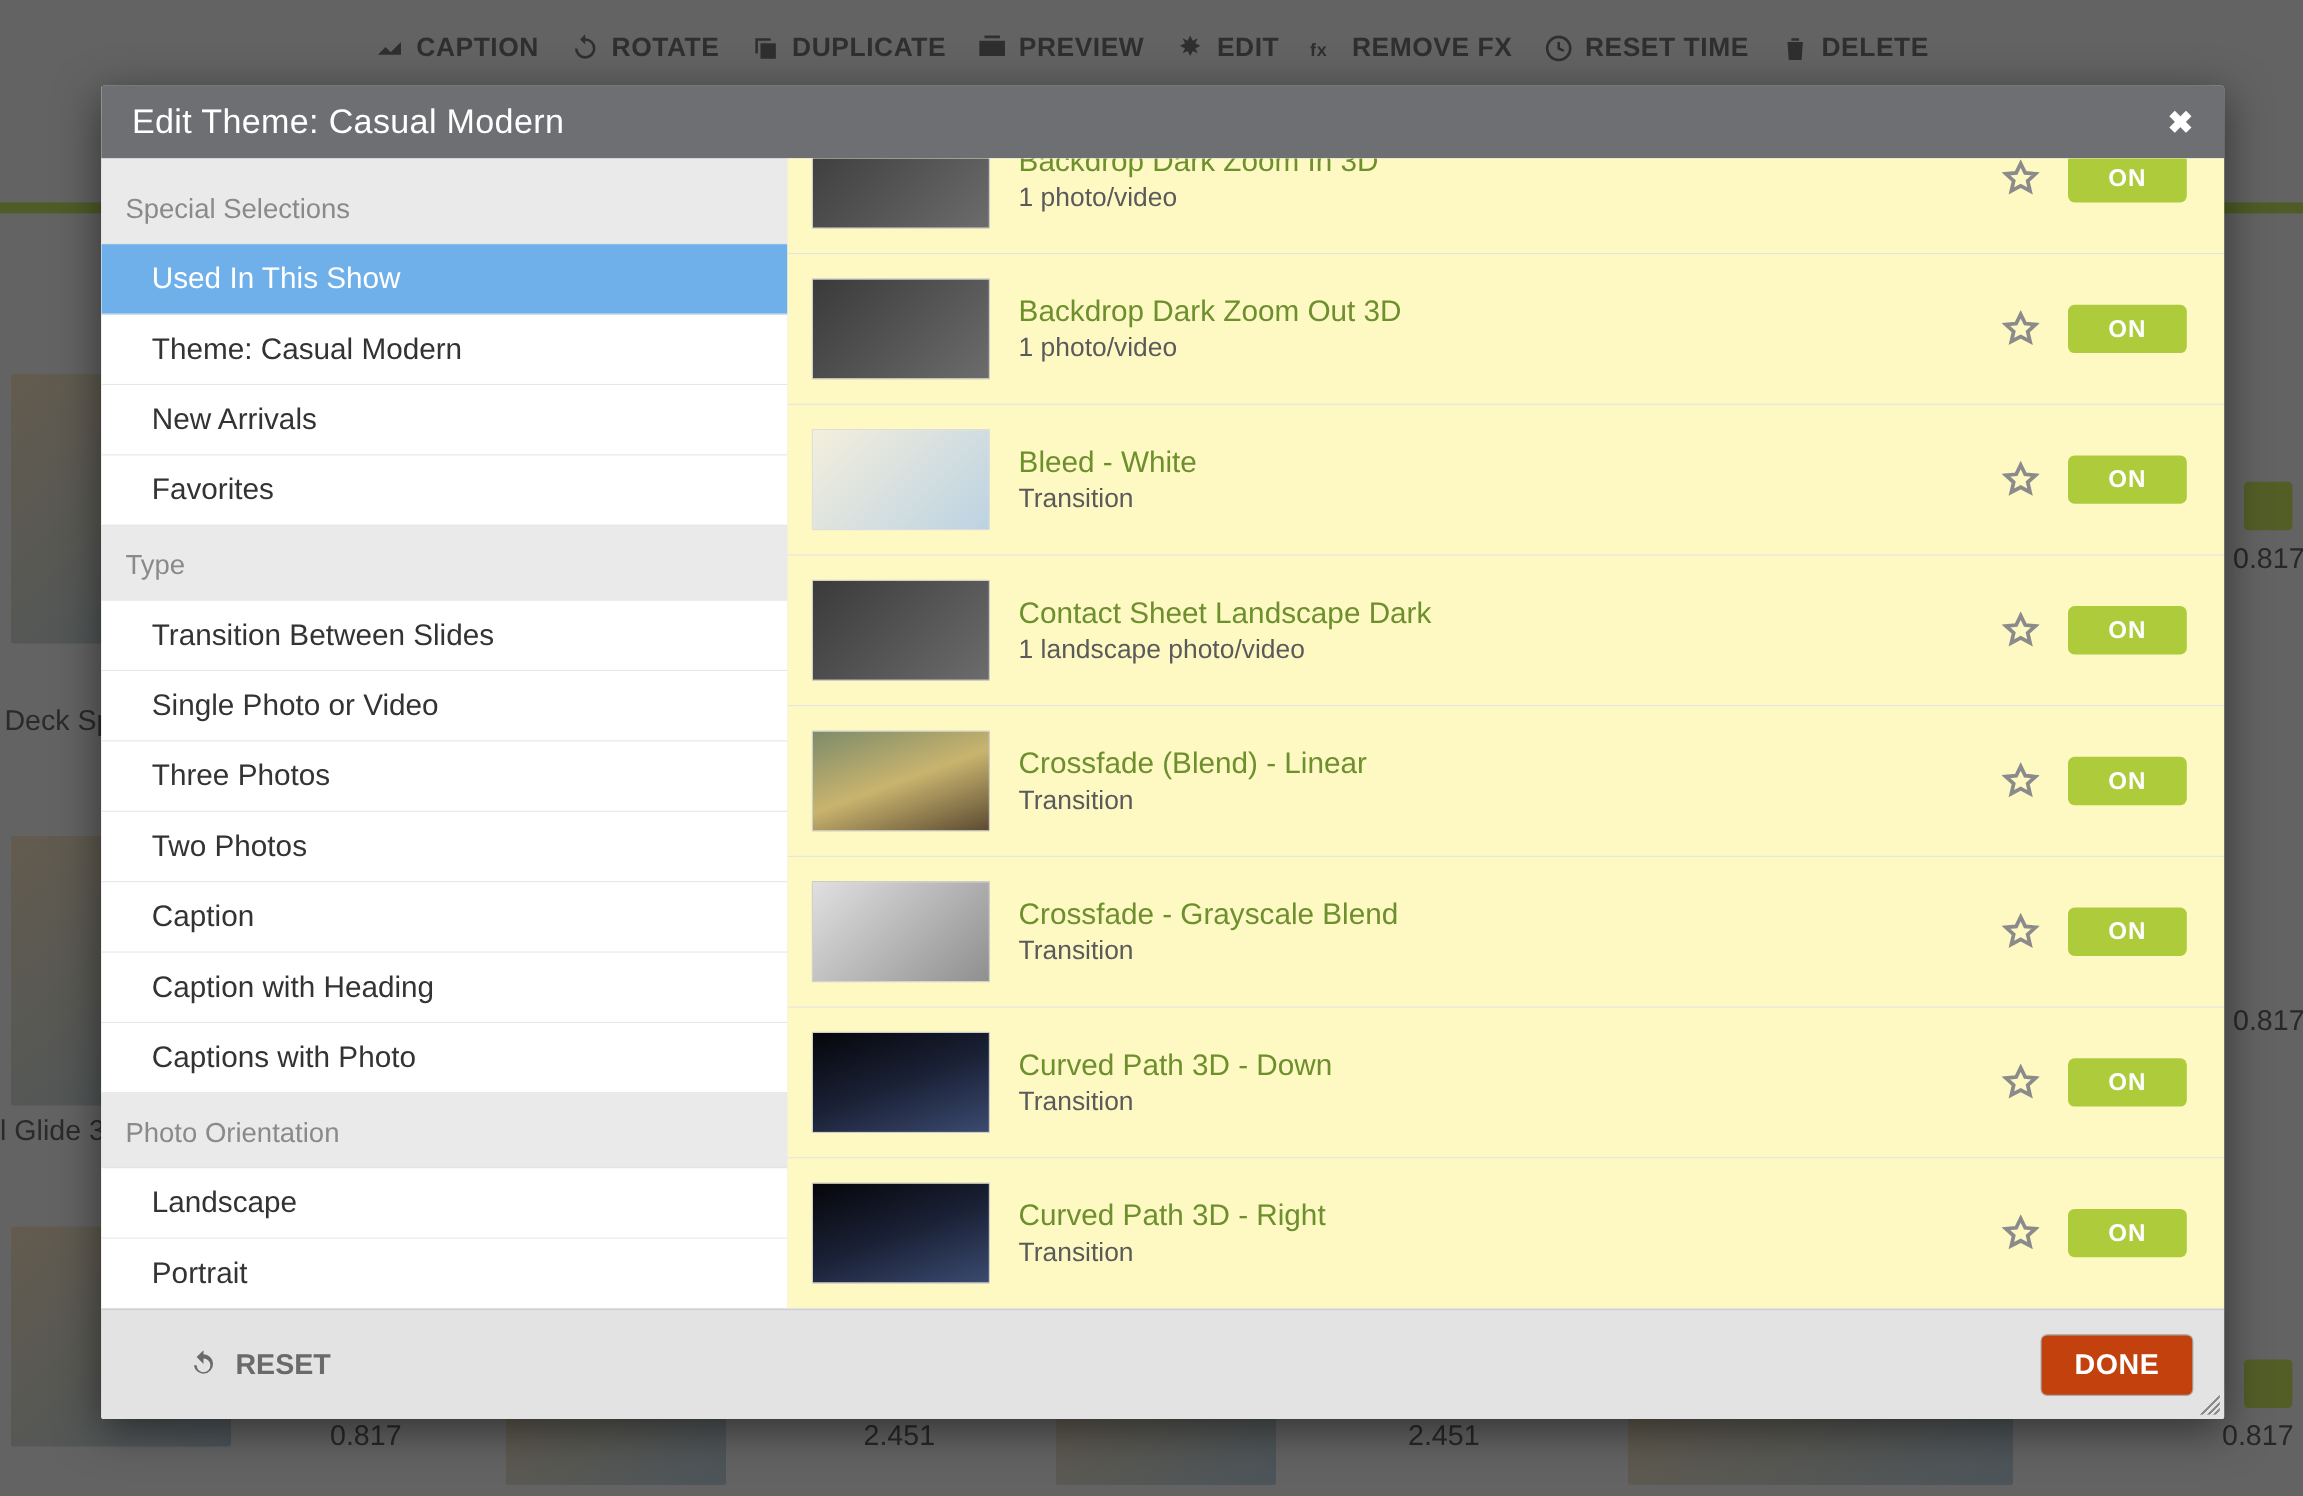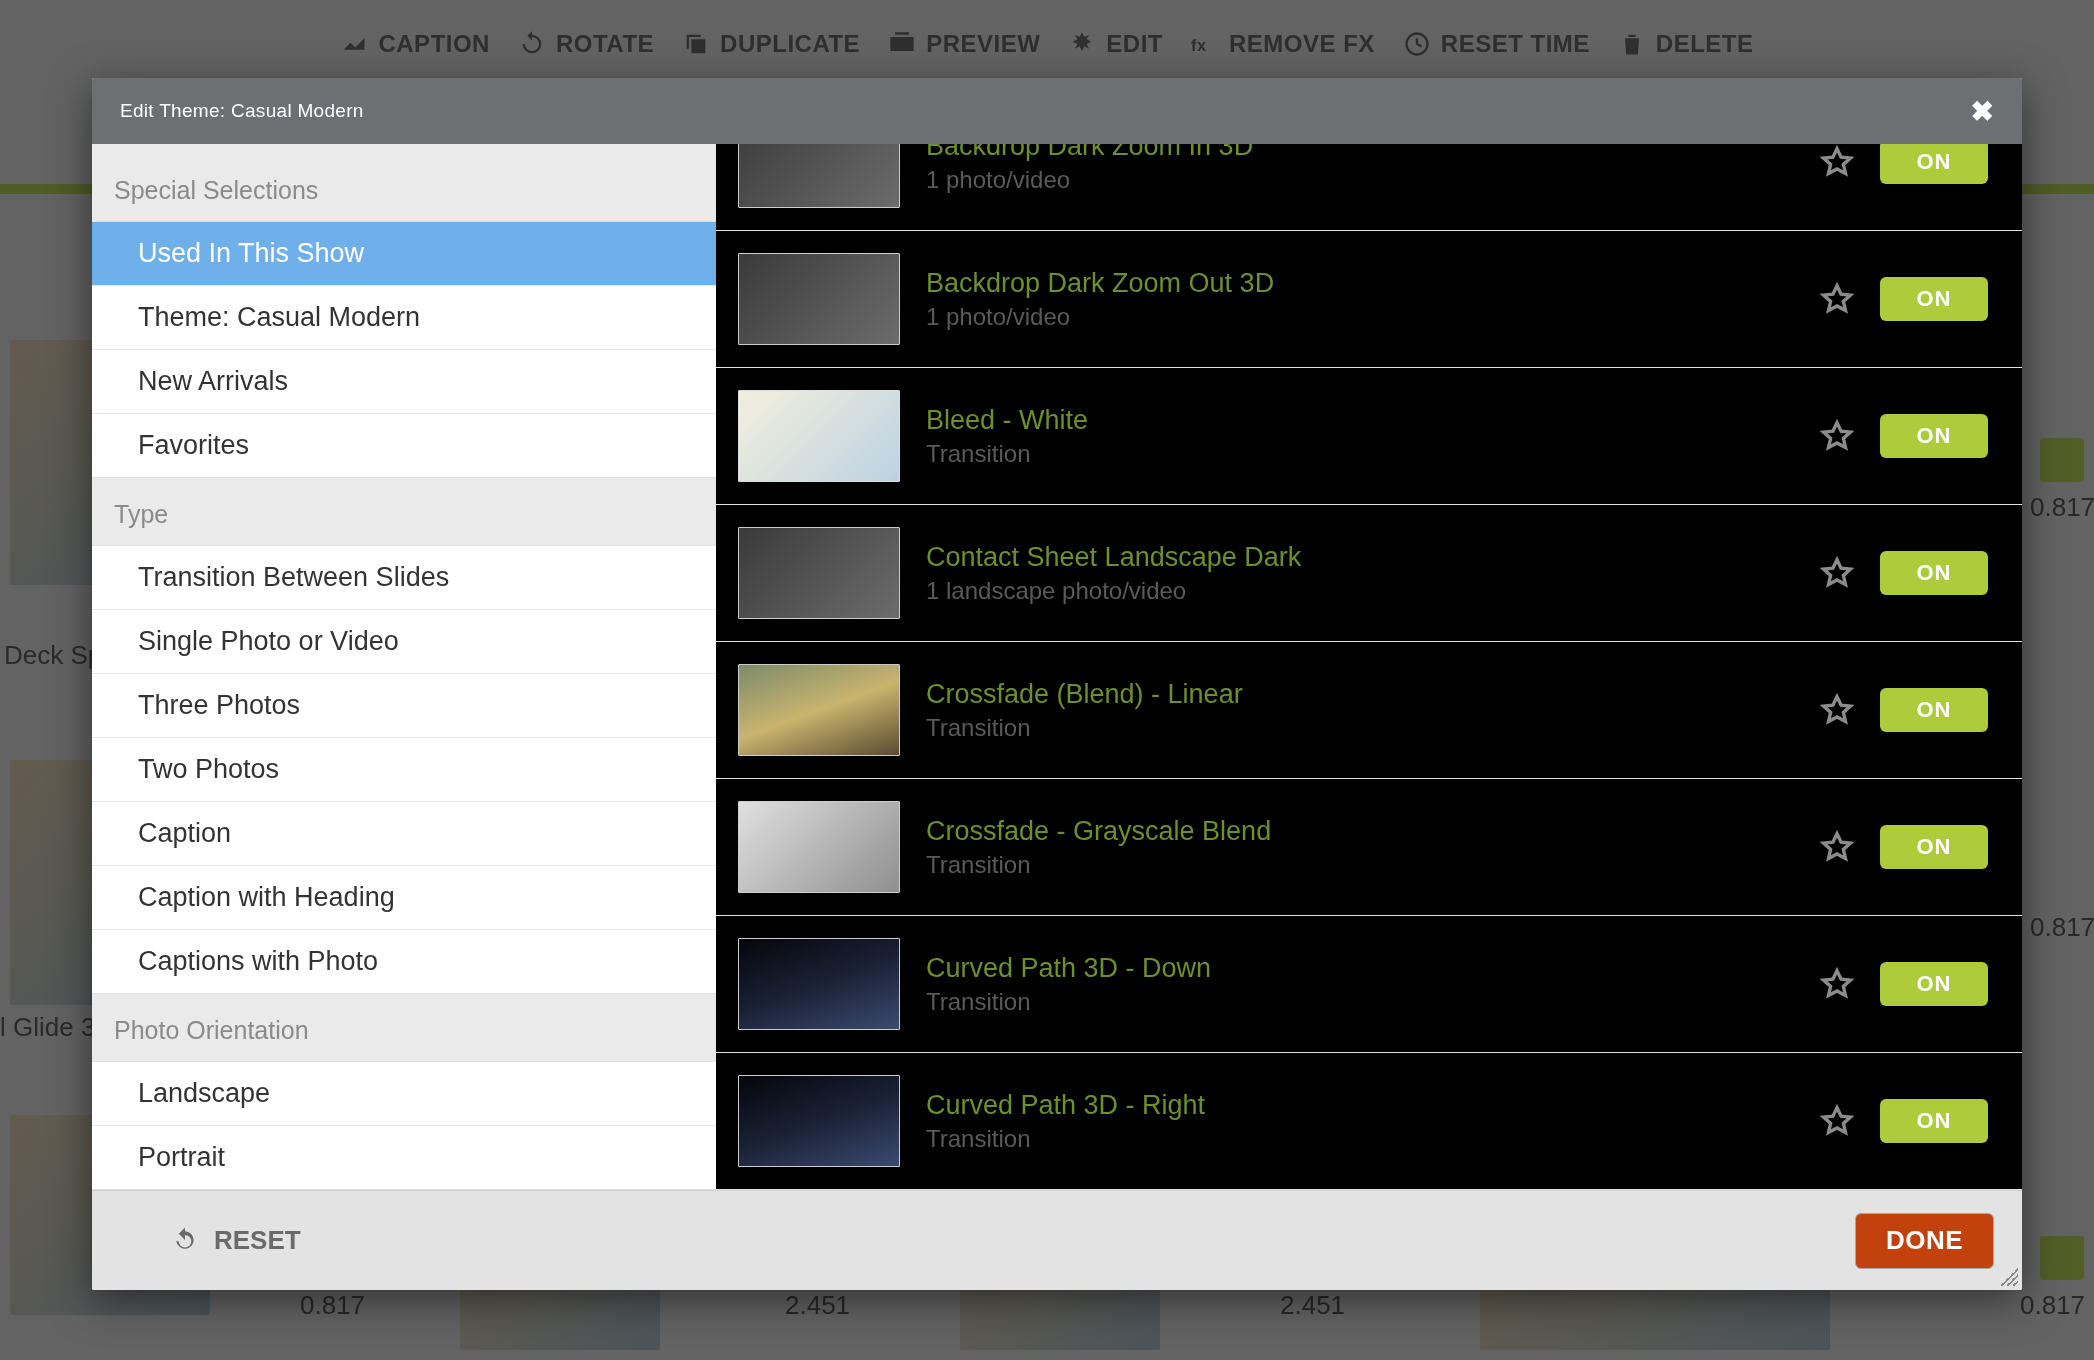--- a/index.html
+++ b/index.html
@@ -41,21 +41,21 @@
   width:1930px; height:1212px;
   background:#eaeaea; border-radius:2px;
   box-shadow:0 10px 40px rgba(0,0,0,0.5);
   display:flex; flex-direction:column; overflow:hidden;
 }
 .modal-header {
   background:#6d6f72; height:66px; color:#fff;
   display:flex; align-items:center; padding:0 28px;
   justify-content:space-between;
 }
-.modal-title { font-size:19px; font-weight:400; letter-spacing:0.3px;}
+.modal-title { font-size:31px; font-weight:400; letter-spacing:0.3px;}
 .modal-close {
   cursor:pointer; font-size:28px; font-weight:700;
   color:#fff;
 }
 .modal-body {
   flex:1; display:flex; overflow:hidden; background:#eaeaea;align-items:flex-end;
 }
 
 
 .sidebar {
@@ -71,21 +71,21 @@
   padding:16px 19px 16px 46px; color:#333; font-size:27px;
   border-bottom:1px solid #e7e7e7; cursor:pointer;
 }
 .sb-item:last-child { border-bottom:none; }
 .sb-item.selected {
   background:#6fb0ea; color:#fff;
 }
 
 
 .main {
-  flex:1; background:#000000; overflow-y:auto; position:relative;
+  flex:1; background:#fef9c3; overflow-y:auto; position:relative;
 }
 .main::-webkit-scrollbar { width:18px; }
 .main::-webkit-scrollbar-thumb { background:#b9b9b9; border-radius:10px; }
 .row {
   display:flex; align-items:center; gap:26px;
   padding:22px 34px 22px 22px;
   border-bottom:1px solid #e3e3e3;
 }
 .thumb {
   width:162px; height:92px; border-radius:1px; flex-shrink:0;

